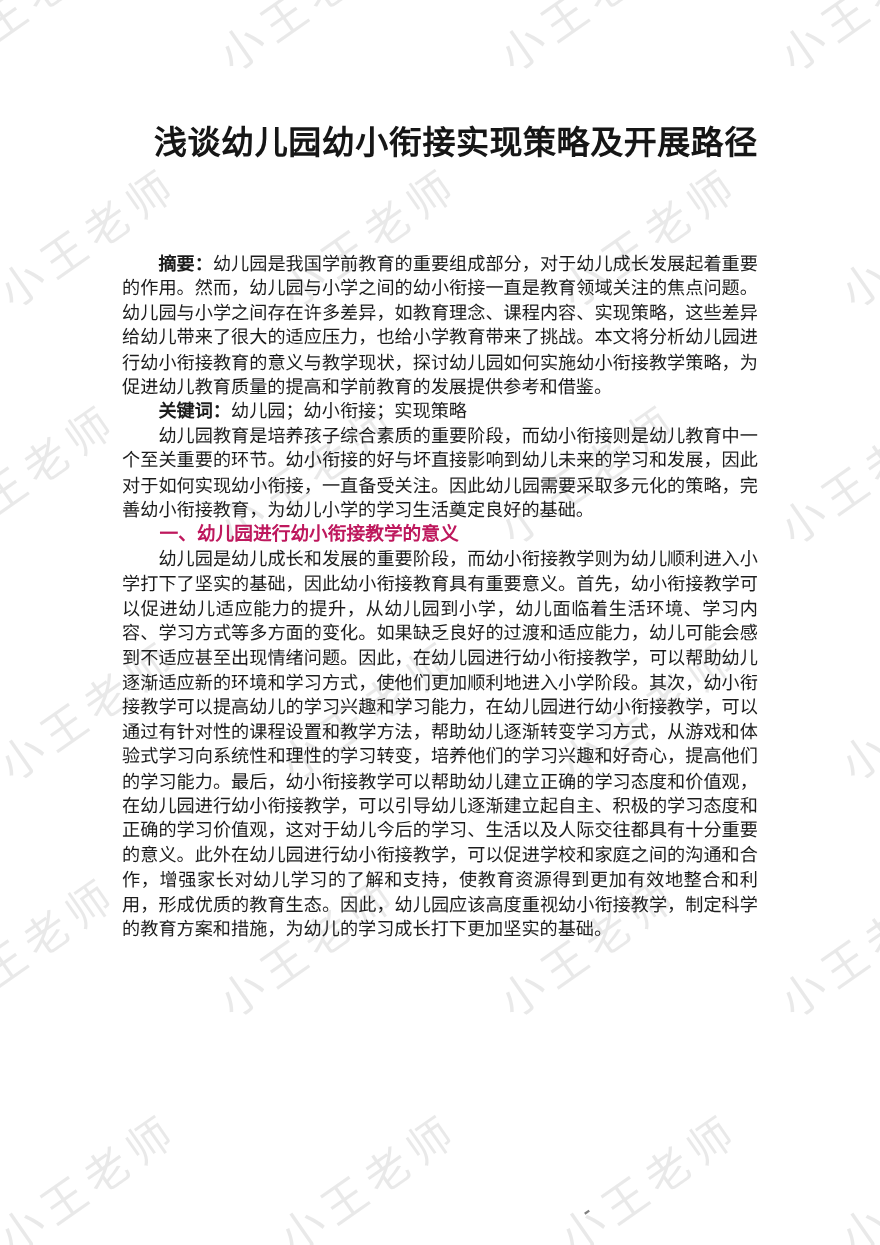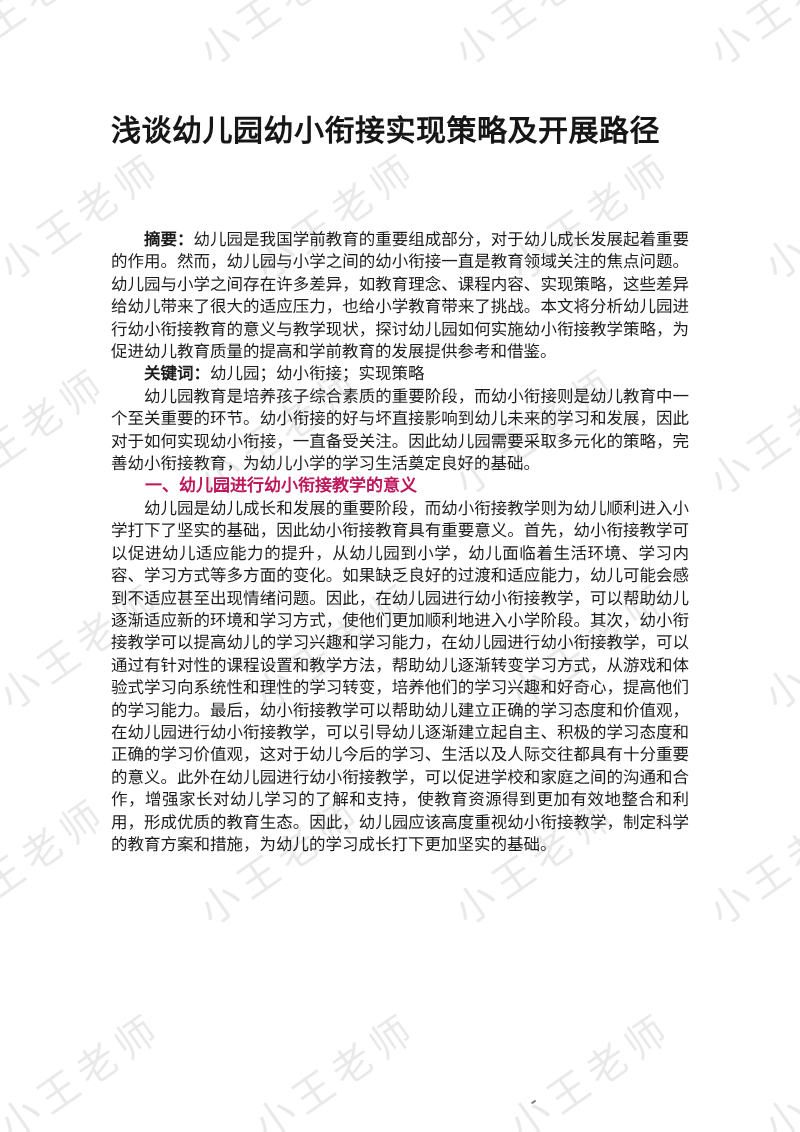--- a/index.html
+++ b/index.html
@@ -39,21 +39,21 @@
   .content {
     position: relative;
     z-index: 1;
     padding: 0 111px;
   }
   .doc-title {
     margin: 108px 0 0 0;
     font-size: 30px;
     line-height: 1.5;
     font-weight: bold;
-    text-align: left;
+    text-align: right;
     letter-spacing: 0.5px;
     color: #161616;
   }
   .body-text {
     margin-top: 76px;
     font-size: 16.5px;
     line-height: 22.4px;
     text-align: justify;
     text-justify: inter-character;
   }

